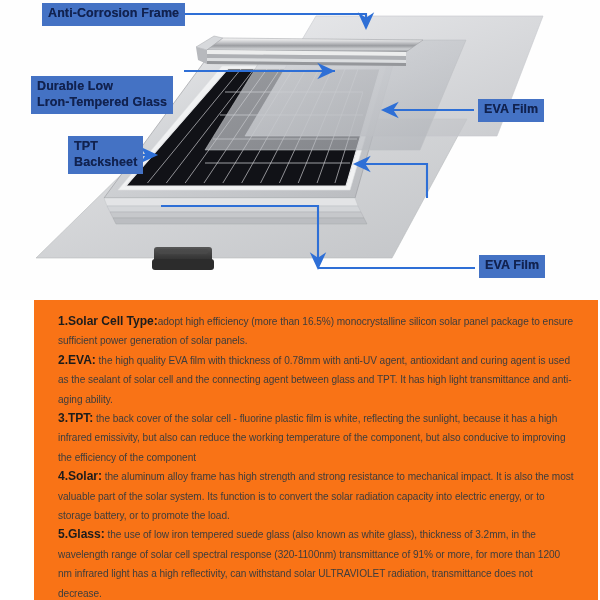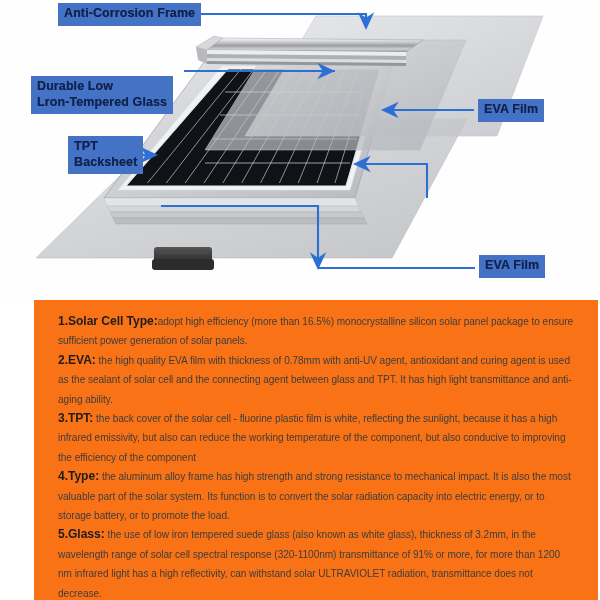--- a/index.html
+++ b/index.html
@@ -42,21 +42,21 @@
     font-size: 12.5px;
     line-height: 15.5px;
     letter-spacing: 0.1px;
     padding: 3px 6px 4px 6px;
     white-space: pre-line;
     z-index: 20;
     text-shadow: 0 0 0.4px rgba(10,20,60,0.6);
   }
 
   
-  #lbl-frame     { left: 58px;  top: 3px;   }
+  #lbl-frame     { left: 42px;  top: 3px;   }
   #lbl-glass     { left: 31px;  top: 76px;  }
   #lbl-tpt       { left: 68px;  top: 136px; }
   #lbl-eva-top   { left: 478px; top: 99px;  }
   #lbl-cell      { left: 414px; top: 200px; }
   #lbl-eva-bot   { left: 479px; top: 255px; }
 
   
   #connectors {
     position: absolute;
     left: 0; top: 0;
@@ -262,20 +262,20 @@
     <p class="spec-para">
       <span class="spec-head">1.</span><span class="spec-head">Solar Cell Type</span><span class="spec-head">:</span><span>adopt high efficiency (more than 16.5%) monocrystalline silicon solar panel package to ensure sufficient power generation of solar panels.</span>
     </p>
     <p class="spec-para">
       <span class="spec-head">2.</span><span class="spec-head">EVA</span><span class="spec-head">:</span><span> the high quality EVA film with thickness of 0.78mm with anti-UV agent, antioxidant and curing agent is used as the sealant of solar cell and the connecting agent between glass and TPT. It has high light transmittance and anti-aging ability.</span>
     </p>
     <p class="spec-para">
       <span class="spec-head">3.</span><span class="spec-head">TPT</span><span class="spec-head">:</span><span> the back cover of the solar cell - fluorine plastic film is white, reflecting the sunlight, because it has a high infrared emissivity, but also can reduce the working temperature of the component, but also conducive to improving the efficiency of the component</span>
     </p>
     <p class="spec-para">
-      <span class="spec-head">4.</span><span class="spec-head">Type</span><span class="spec-head">:</span><span> the aluminum alloy frame has high strength and strong resistance to mechanical impact. It is also the most valuable part of the solar system. Its function is to convert the solar radiation capacity into electric energy, or to storage battery, or to promote the load.</span>
+      <span class="spec-head">4.</span><span class="spec-head">Solar</span><span class="spec-head">:</span><span> the aluminum alloy frame has high strength and strong resistance to mechanical impact. It is also the most valuable part of the solar system. Its function is to convert the solar radiation capacity into electric energy, or to storage battery, or to promote the load.</span>
     </p>
     <p class="spec-para">
       <span class="spec-head">5.</span><span class="spec-head">Glass</span><span class="spec-head">:</span><span> the use of low iron tempered suede glass (also known as white glass), thickness of 3.2mm, in the wavelength range of solar cell spectral response (320-1100nm) transmittance of 91% or more, for more than 1200 nm infrared light has a high reflectivity, can withstand solar ULTRAVIOLET radiation, transmittance does not decrease.</span>
     </p>
   </div>
 
 </div>
 
 </body></html>

